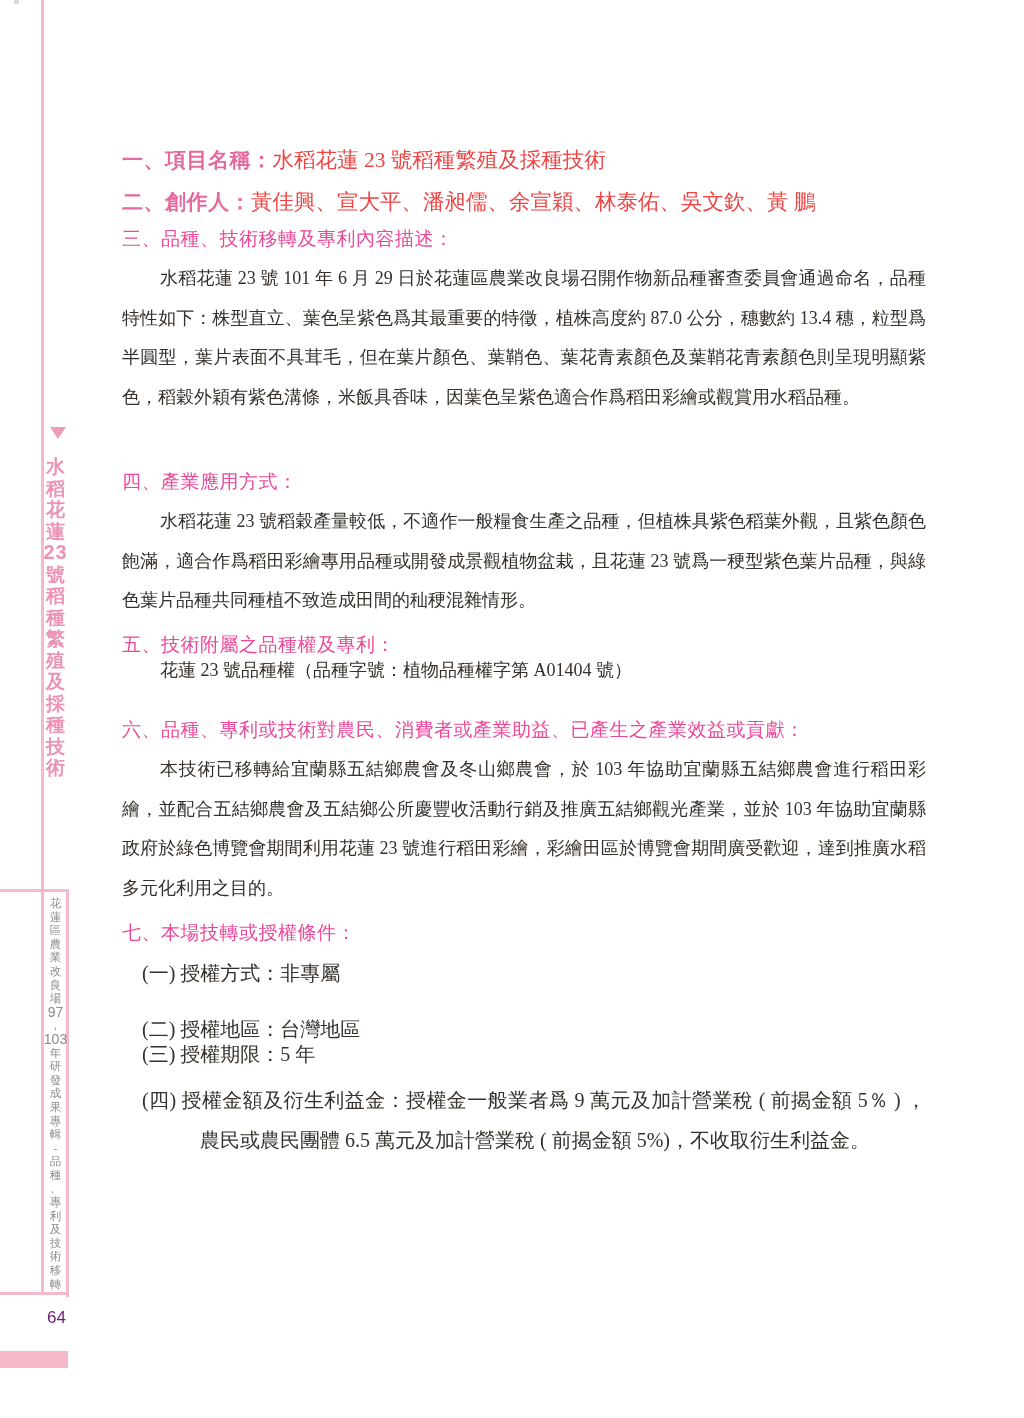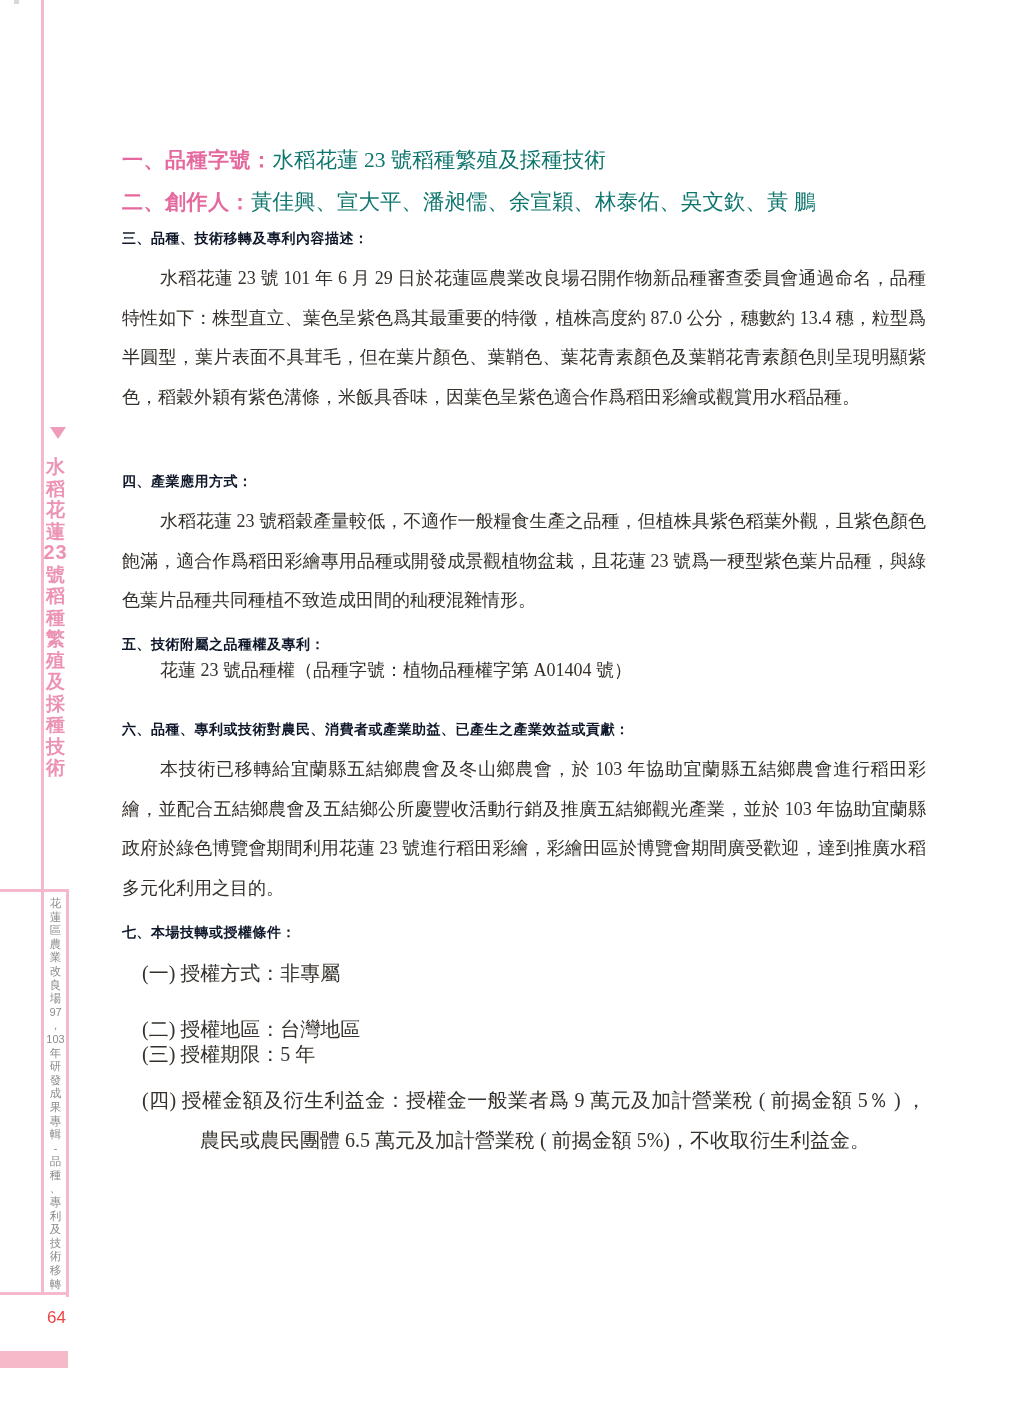--- a/index.html
+++ b/index.html
@@ -37,43 +37,43 @@
   .v-title .vchar { height:21.5px; line-height:21.5px; text-align:center; }
   .v-title .vnum  { font-size:20px; letter-spacing:1px; }
 
   .v-footer {
     position:absolute; left:45px; top:897px; width:21px;
     display:flex; flex-direction:column; align-items:center;
     font-family:"Liberation Sans","DejaVu Sans",sans-serif;
     color:#8c8a88; font-size:11.5px;
   }
   .v-footer .vchar { height:13.6px; line-height:13.6px; text-align:center; }
-  .v-footer .vnum  { font-size:11px; }
+  .v-footer .vnum  { font-size:14px; }
 
   .page-number {
     position:absolute; left:47px; top:1308px;
     font-family:"Liberation Sans","DejaVu Sans",sans-serif;
-    font-size:17px; color:#ef4444;
+    font-size:17px; color:#701a75;
   }
 
   
   .content { position:absolute; left:122px; top:0; width:804px; }
   .content > * { position:absolute; left:0; width:804px; }
 
   .heading {
     font-family:"Liberation Sans","DejaVu Sans",sans-serif;
-    color:#0f172a; font-size:14px; line-height:25px; letter-spacing:0.5px;
-    font-weight:bold;
+    color:#ec4899; font-size:19px; line-height:25px; letter-spacing:0.5px;
+    font-weight:normal;
   }
   .labelled { font-size:21.5px; line-height:25px; }
   .labelled .hlabel {
     font-family:"Liberation Sans","DejaVu Sans",sans-serif;
     color:#e5699e; letter-spacing:0.5px; font-weight:bold; font-size:21px;
   }
-  .labelled .hvalue { color:#0f766e;margin-top:45px; }
+  .labelled .hvalue { color:#ef4444;margin-top:45px; }
 
   .para {
     font-size:18px; line-height:39.6px;
     text-align:justify; text-indent:38px;
   }
 
   .list-item { font-size:20px; line-height:39.6px; text-align:justify; }
   .hang { padding-left:78px; text-indent:-58px;margin-top:6px; }
   .plain { padding-left:20px; }
 
@@ -143,21 +143,21 @@
       <span class="vchar">轉</span>
     </div>
 
   <div class="page-number">64</div>
   <div class="bottom-bar"></div>
 </aside>
 
 <main class="content">
 
   <div class="labelled t147">
-    <span class="hlabel">一、品種字號：</span><span class="hvalue">水稻花蓮 23 號稻種繁殖及採種技術</span>
+    <span class="hlabel">一、項目名稱：</span><span class="hvalue">水稻花蓮 23 號稻種繁殖及採種技術</span>
   </div>
 
   <div class="labelled t189">
     <span class="hlabel">二、創作人：</span><span class="hvalue">黃佳興、宣大平、潘昶儒、余宣穎、林泰佑、吳文欽、黃 鵬</span>
   </div>
 
   <h2 class="heading t226">三、品種、技術移轉及專利內容描述：</h2>
   <p class="para t259">水稻花蓮 23 號 101 年 6 月 29 日於花蓮區農業改良場召開作物新品種審查委員會通過命名，品種特性如下：株型直立、葉色呈紫色爲其最重要的特徵，植株高度約 87.0 公分，穗數約 13.4 穗，粒型爲半圓型，葉片表面不具茸毛，但在葉片顏色、葉鞘色、葉花青素顏色及葉鞘花青素顏色則呈現明顯紫色，稻穀外穎有紫色溝條，米飯具香味，因葉色呈紫色適合作爲稻田彩繪或觀賞用水稻品種。</p>
 
   <h2 class="heading t469">四、產業應用方式：</h2>

